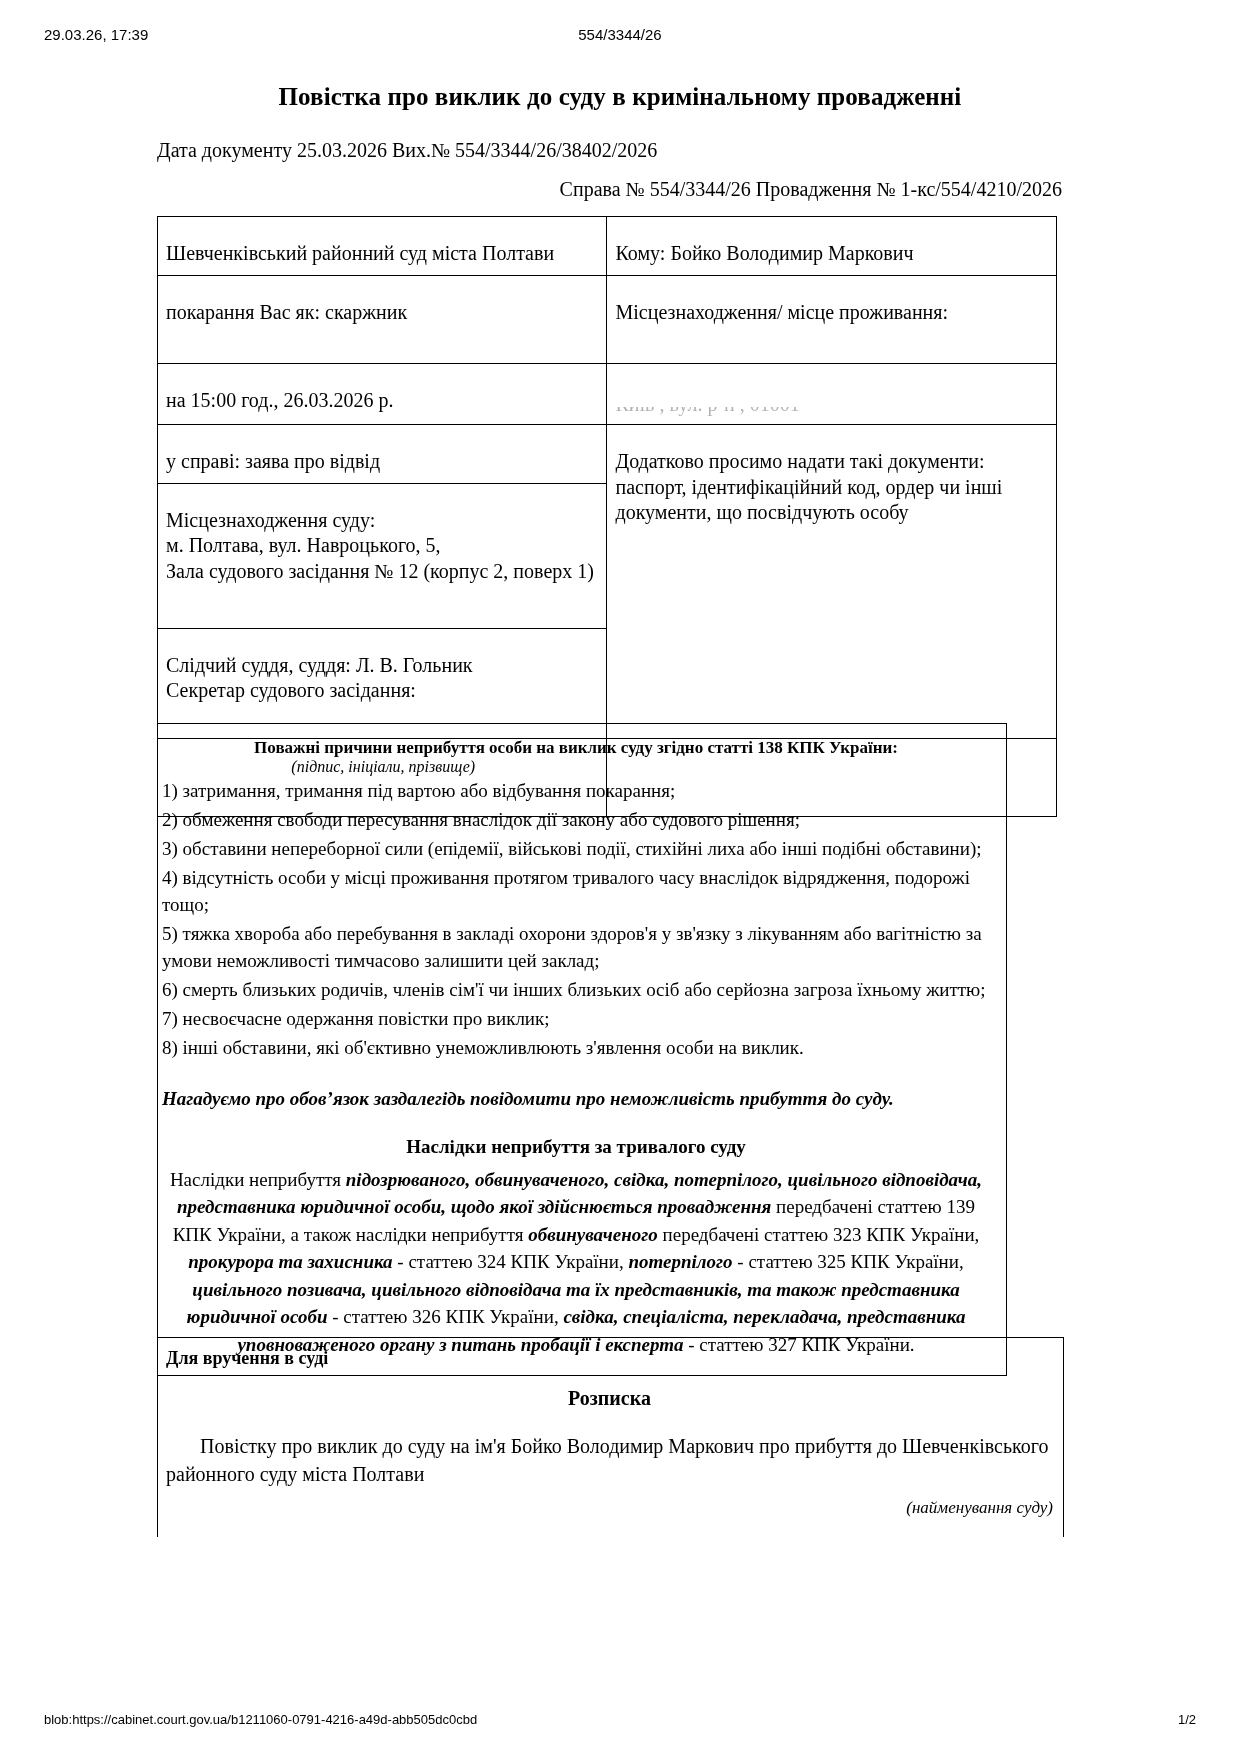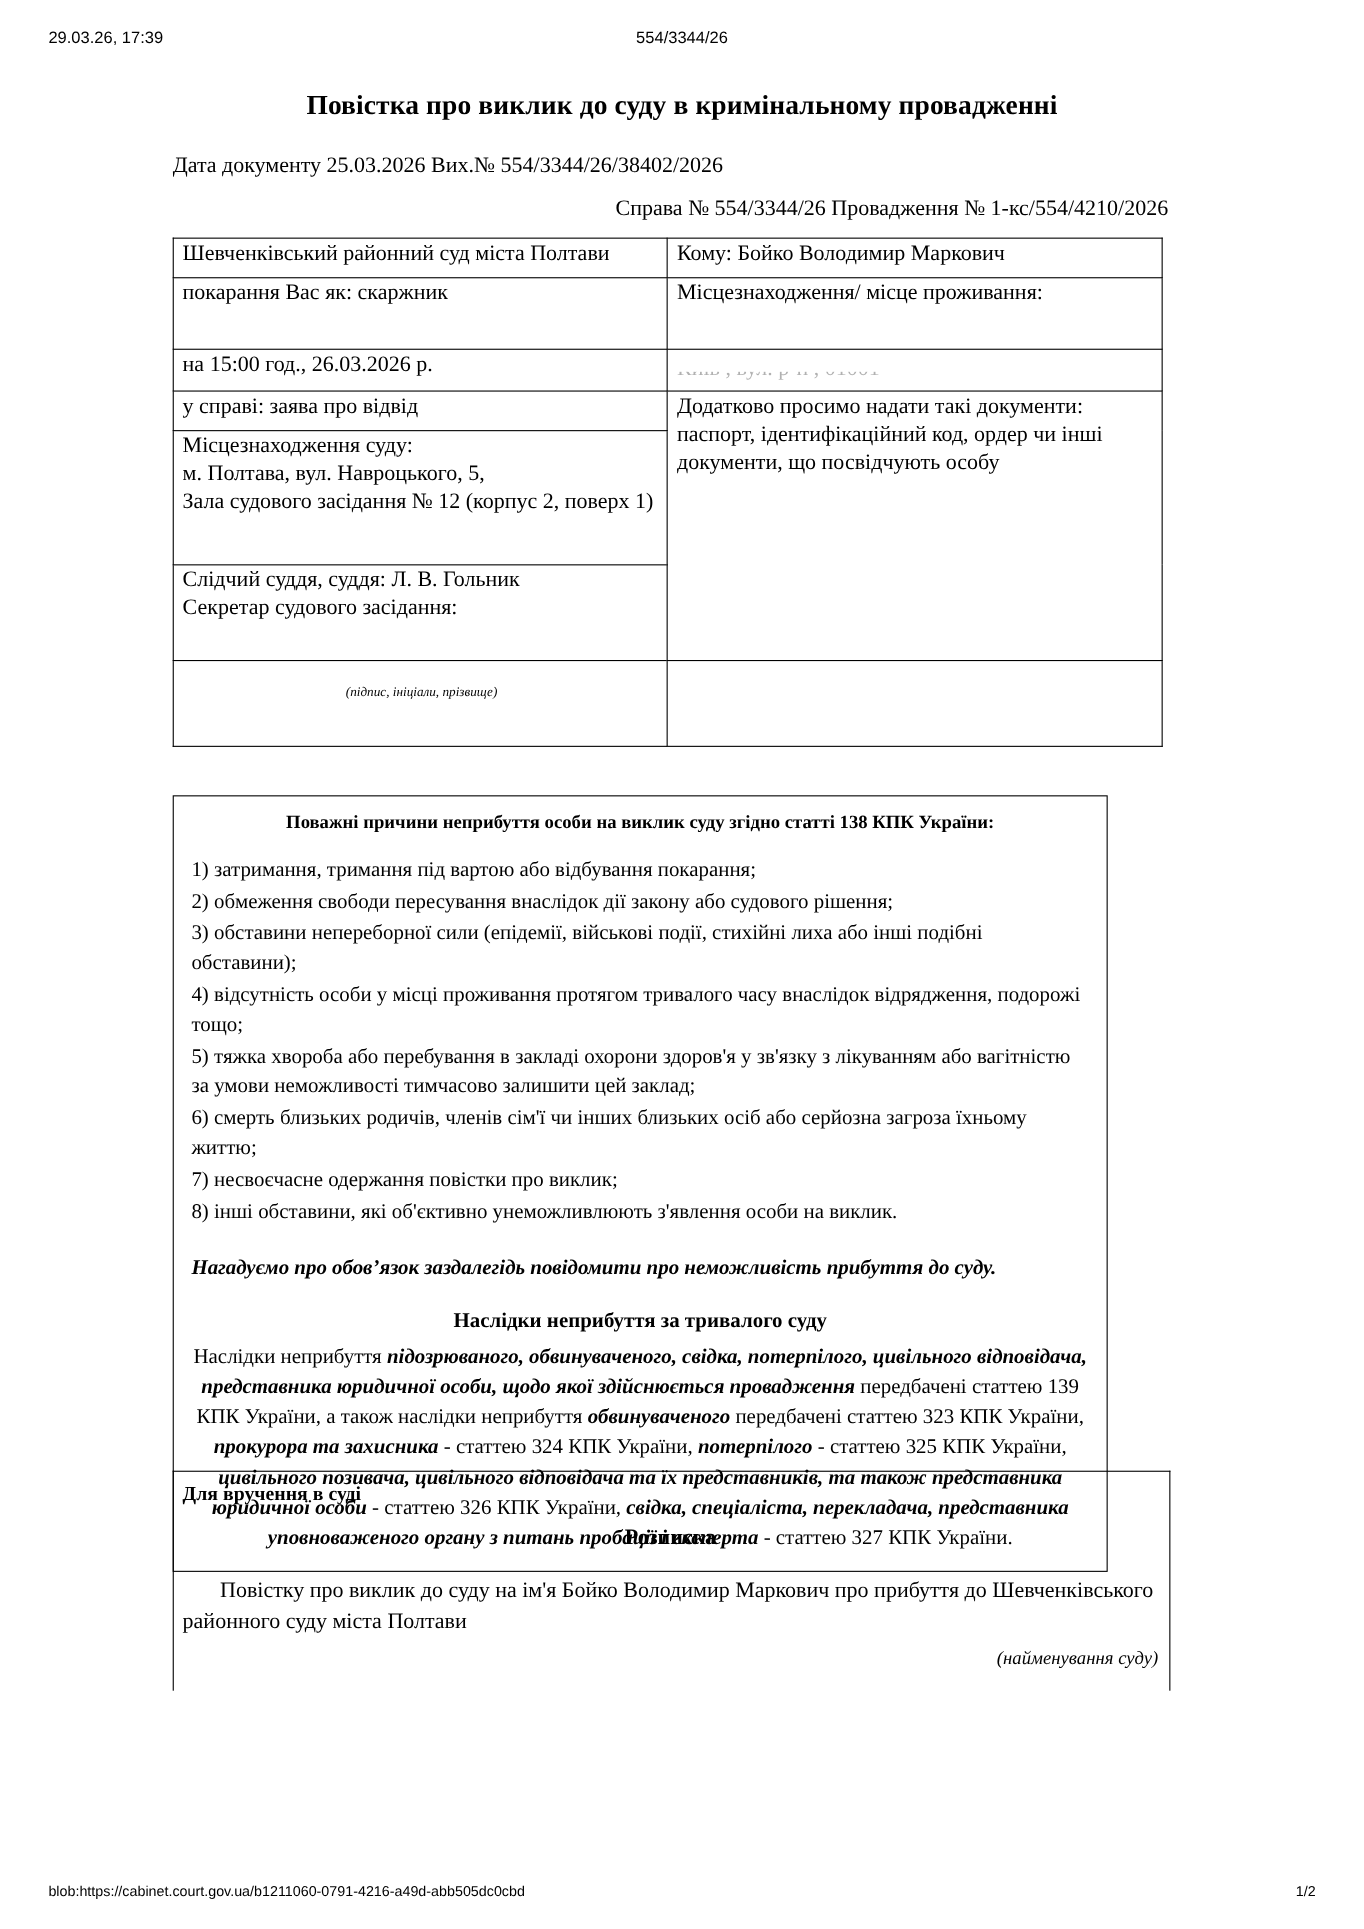--- a/index.html
+++ b/index.html
@@ -107,21 +107,21 @@
     position: absolute;
     top: 216px;
     left: 157px;
     width: 900px;
     border-collapse: collapse;
     table-layout: fixed;
   }
   .summons-table td {
     border: 1px solid #000;
     vertical-align: top;
-    padding: 1px 6px 8px 8px;
+    padding: 24px 6px 8px 8px;
     font-size: 20px;
     line-height: 1.28;
   }
   .col-left  { width: 449px; }
   .col-right { width: 449px; }
 
   .cell-line { display: block; }
 
   .redacted-line {
     display: block;
@@ -158,33 +158,33 @@
     background: #ffffff;
   }
 
   .sig-cell {
     text-align: center;
     padding-top: 14px !important;
     padding-bottom: 38px !important;
   }
   .sig-caption {
     font-style: italic;
-    font-size: 12px;
+    font-size: 16px;
   }
 
   .tall-cell { height: 112px; }
 
   
   .reasons-box {
     position: absolute;
     top: 723px;
     left: 157px;
     width: 850px;
     border: 1px solid #000;
-    padding: 14px 16px 16px 16px;
+    padding: 14px 16px 16px 4px;
     box-sizing: border-box;
   }
   .reasons-heading {
     text-align: center;
     font-weight: bold;
     font-size: 17px;
     margin-bottom: 20px;
   }
   .reason-item {
     font-size: 19px;

